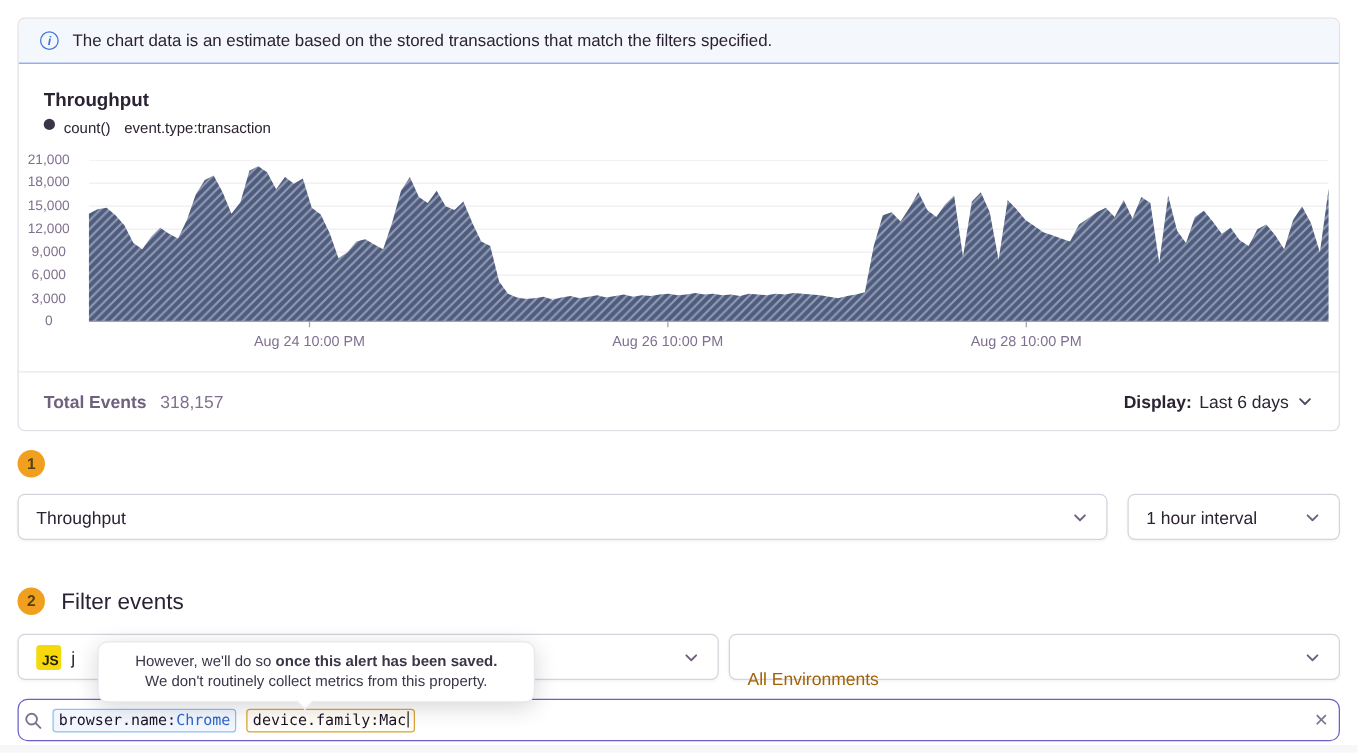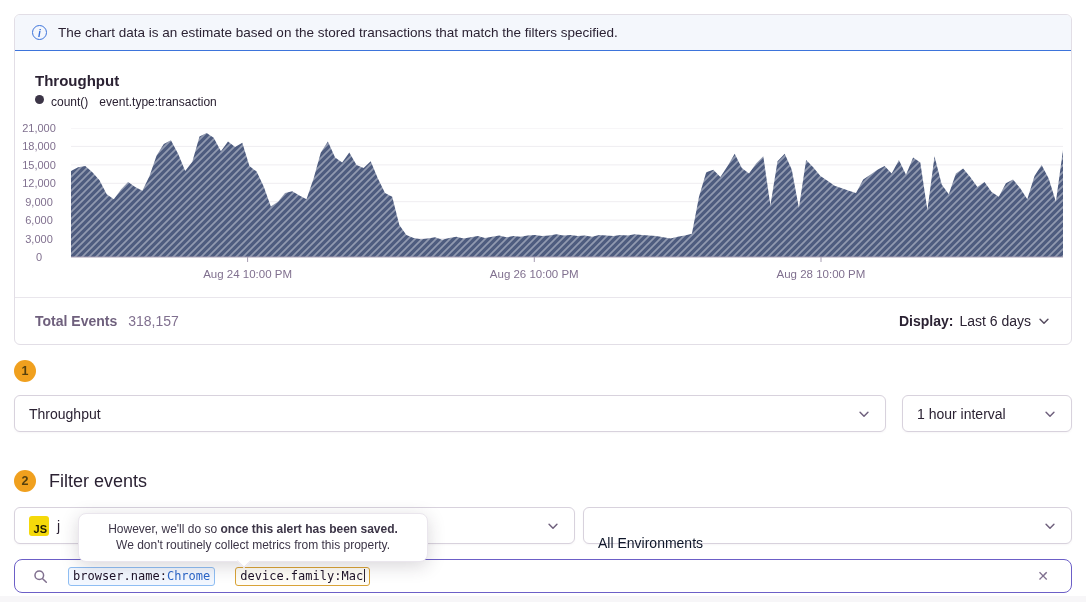--- a/index.html
+++ b/index.html
@@ -63,21 +63,21 @@
     font-size:14px; color:#2B2233; cursor:pointer;
     box-shadow:0 1px 2px rgba(43,34,51,0.04);
   }
   .select .chev { margin-left:auto; color:#6F607D; }
   .metric-row { position:absolute; left:14px; right:14px; top:395px; display:flex; gap:16px; }
   .metric-select { flex:1 1 auto; }
   .interval-select { width:170px; flex:0 0 auto; }
   .filter-row { position:absolute; left:14px; right:14px; top:507px; display:flex; gap:8px; }
   .project-select { width:561px; flex:0 0 auto; gap:8px; }
   .env-select { flex:1 1 auto; }
-  .env-select .select-value { color:#0f172a;margin-top:34px; }
+  .env-select .select-value { color:#a16207;margin-top:34px; }
   .js-badge {
     width:20px; height:20px; background:#F5D90A; color:#201C00;
     font-size:11px; font-weight:bold; display:flex; align-items:flex-end;
     justify-content:flex-end; padding:1px 2px; border-radius:3px;
   }
 
   
   .tooltip {
     position:absolute; left:78px; top:513px; width:350px; z-index:5;
     background:#fff; border:1px solid #EAE6ED; border-radius:8px;
@@ -87,21 +87,21 @@
   .tooltip-arrow {
     position:absolute; left:160px; bottom:-5px; width:10px; height:10px;
     background:#fff; transform:rotate(45deg);
     border-right:1px solid #EAE6ED; border-bottom:1px solid #EAE6ED;
   }
 
   
   .search-bar {
     position:absolute; left:14px; right:14px; top:559px; height:34px;
     border:1.5px solid #6C5FC7; border-radius:8px; background:#fff;
-    display:flex; align-items:center; padding:0 18px; gap:20px; cursor:text;
+    display:flex; align-items:center; padding:0 4px; gap:8px; cursor:text;
   }
   .search-icon { color:#80708F; display:inline-flex; flex:0 0 auto; }
   .token {
     font-family:"DejaVu Sans Mono", monospace; font-size:12px;
     padding:1.5px 4px; border-radius:3px; white-space:nowrap; cursor:pointer;
   }
   .tok-blue { background:#F2F7FF; border:1px solid #8FBEF3; }
   .tok-blue .tok-value { color:#2C66C9; }
   .tok-amber { background:#FFFDF6; border:1px solid #D9A336; position:relative; }
   .tok-key, .tok-amber .tok-value { color:#1D1127; }

